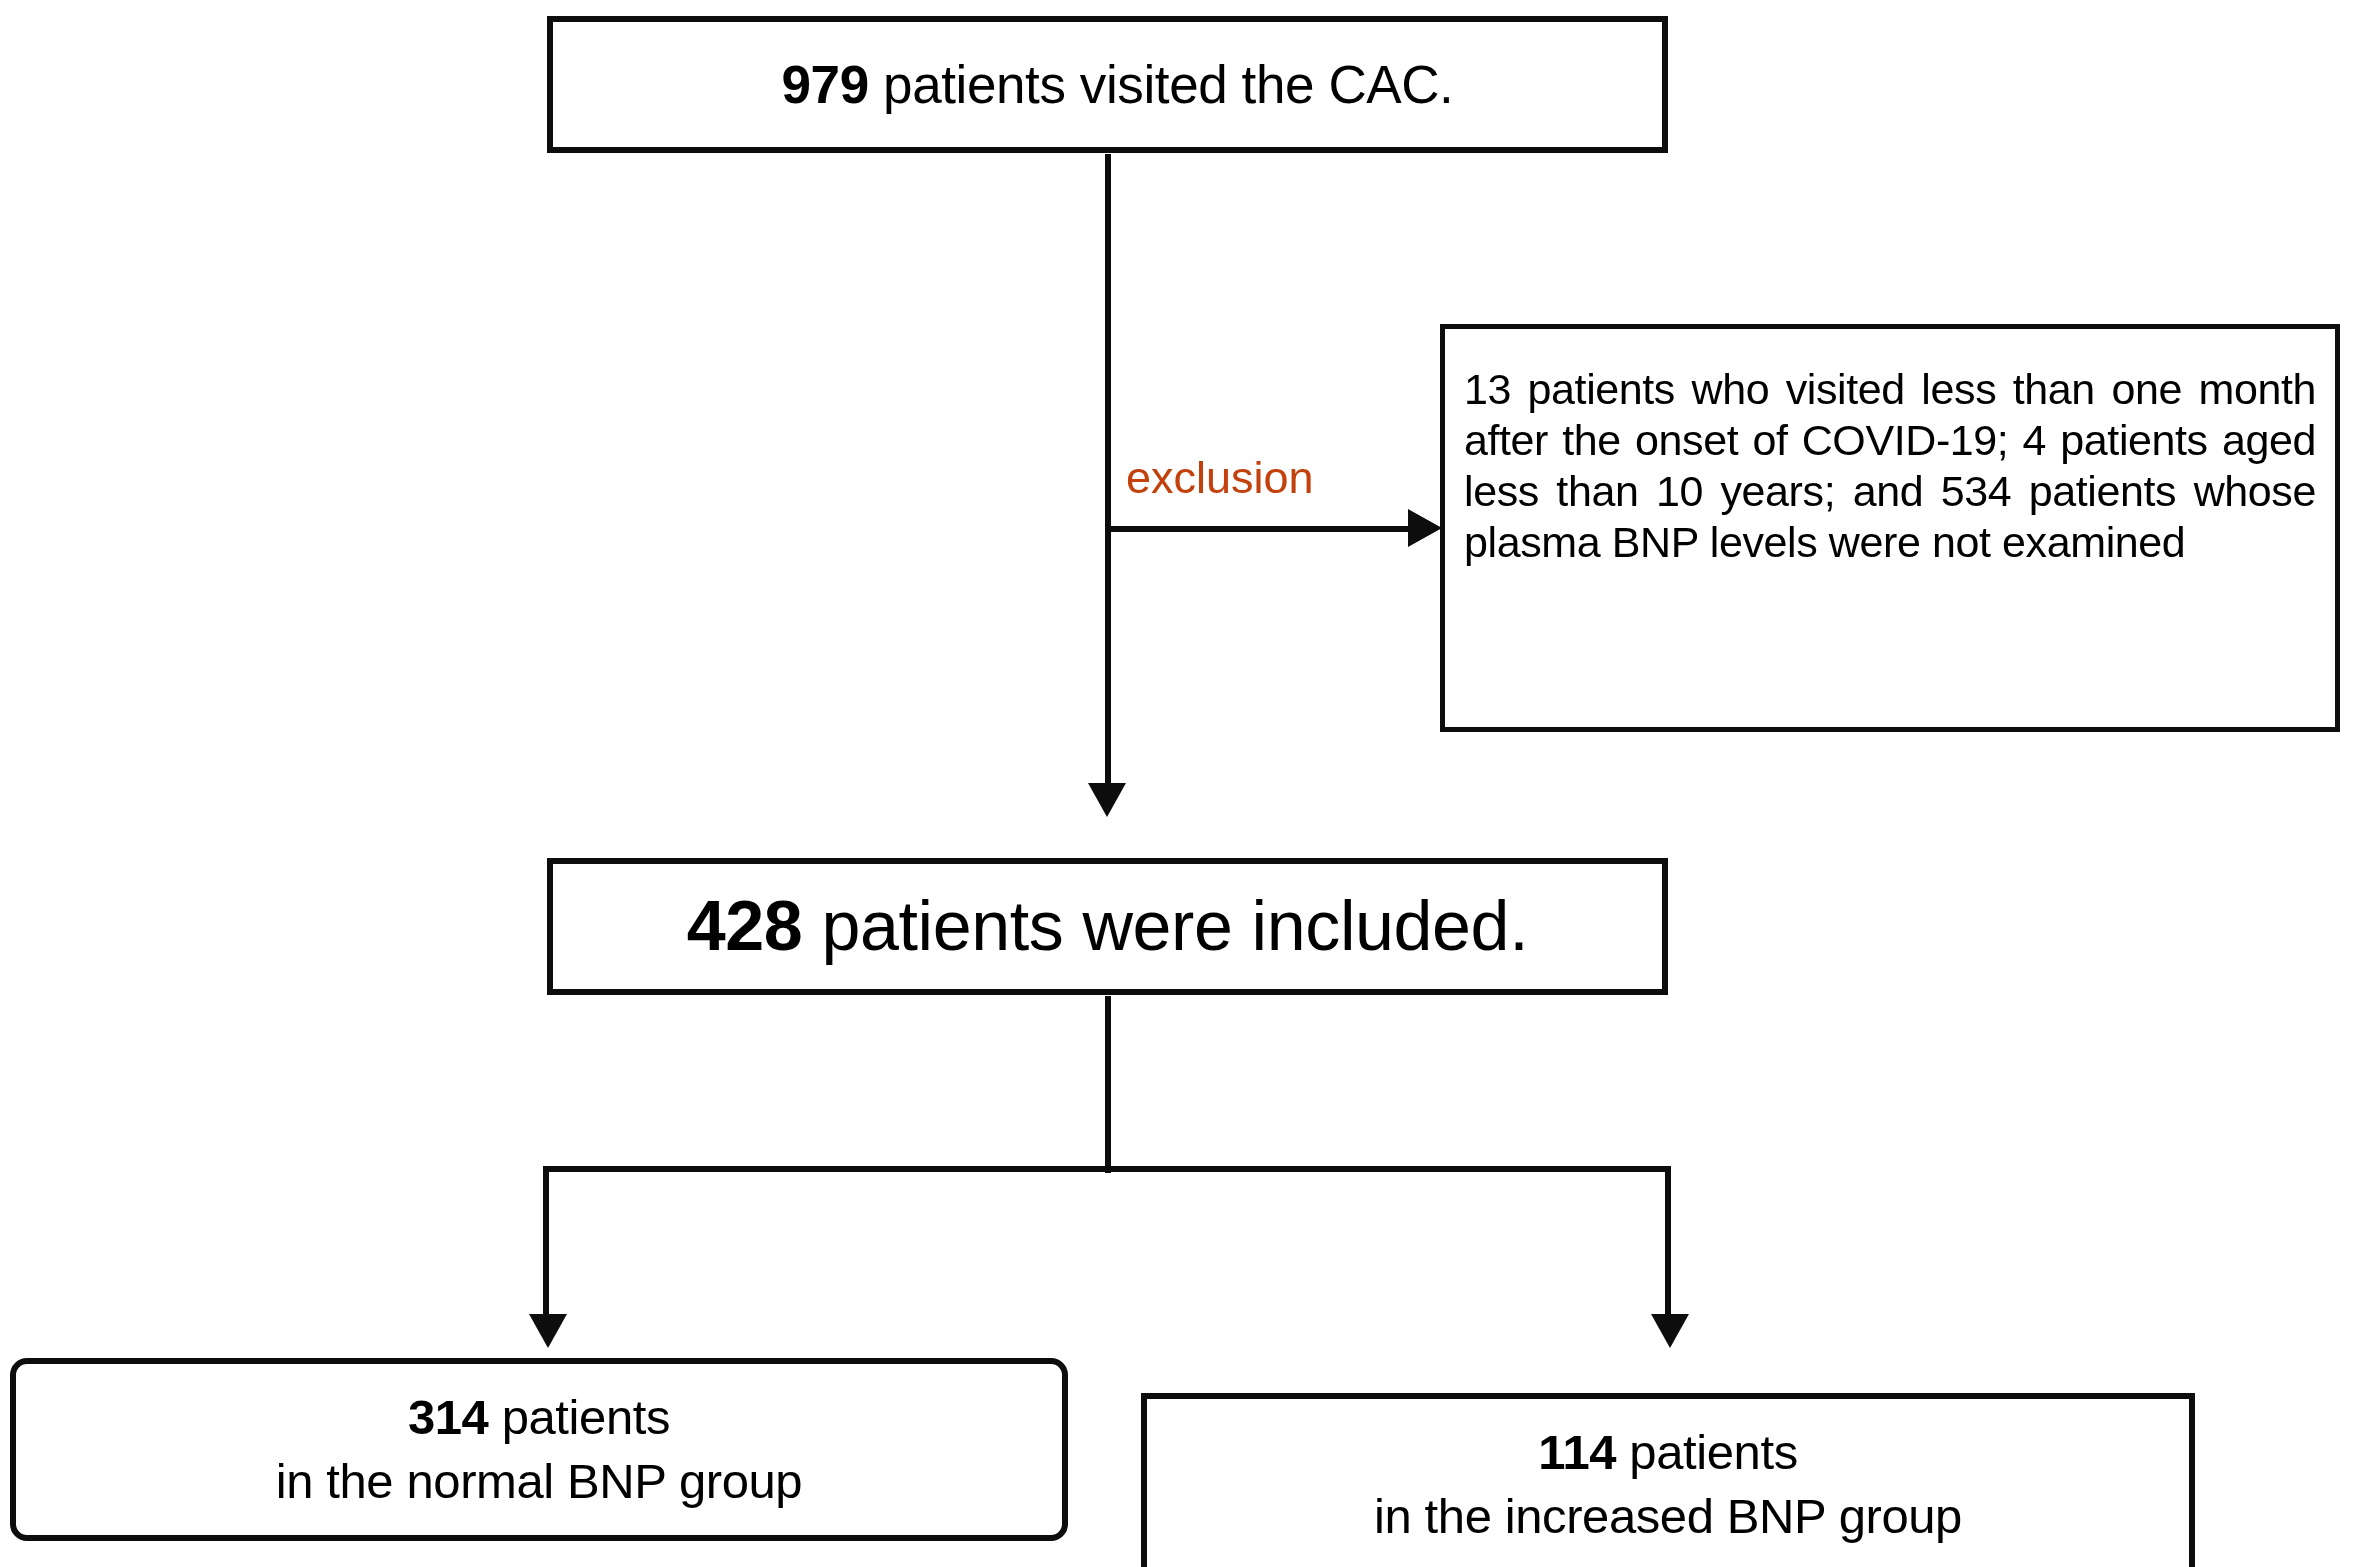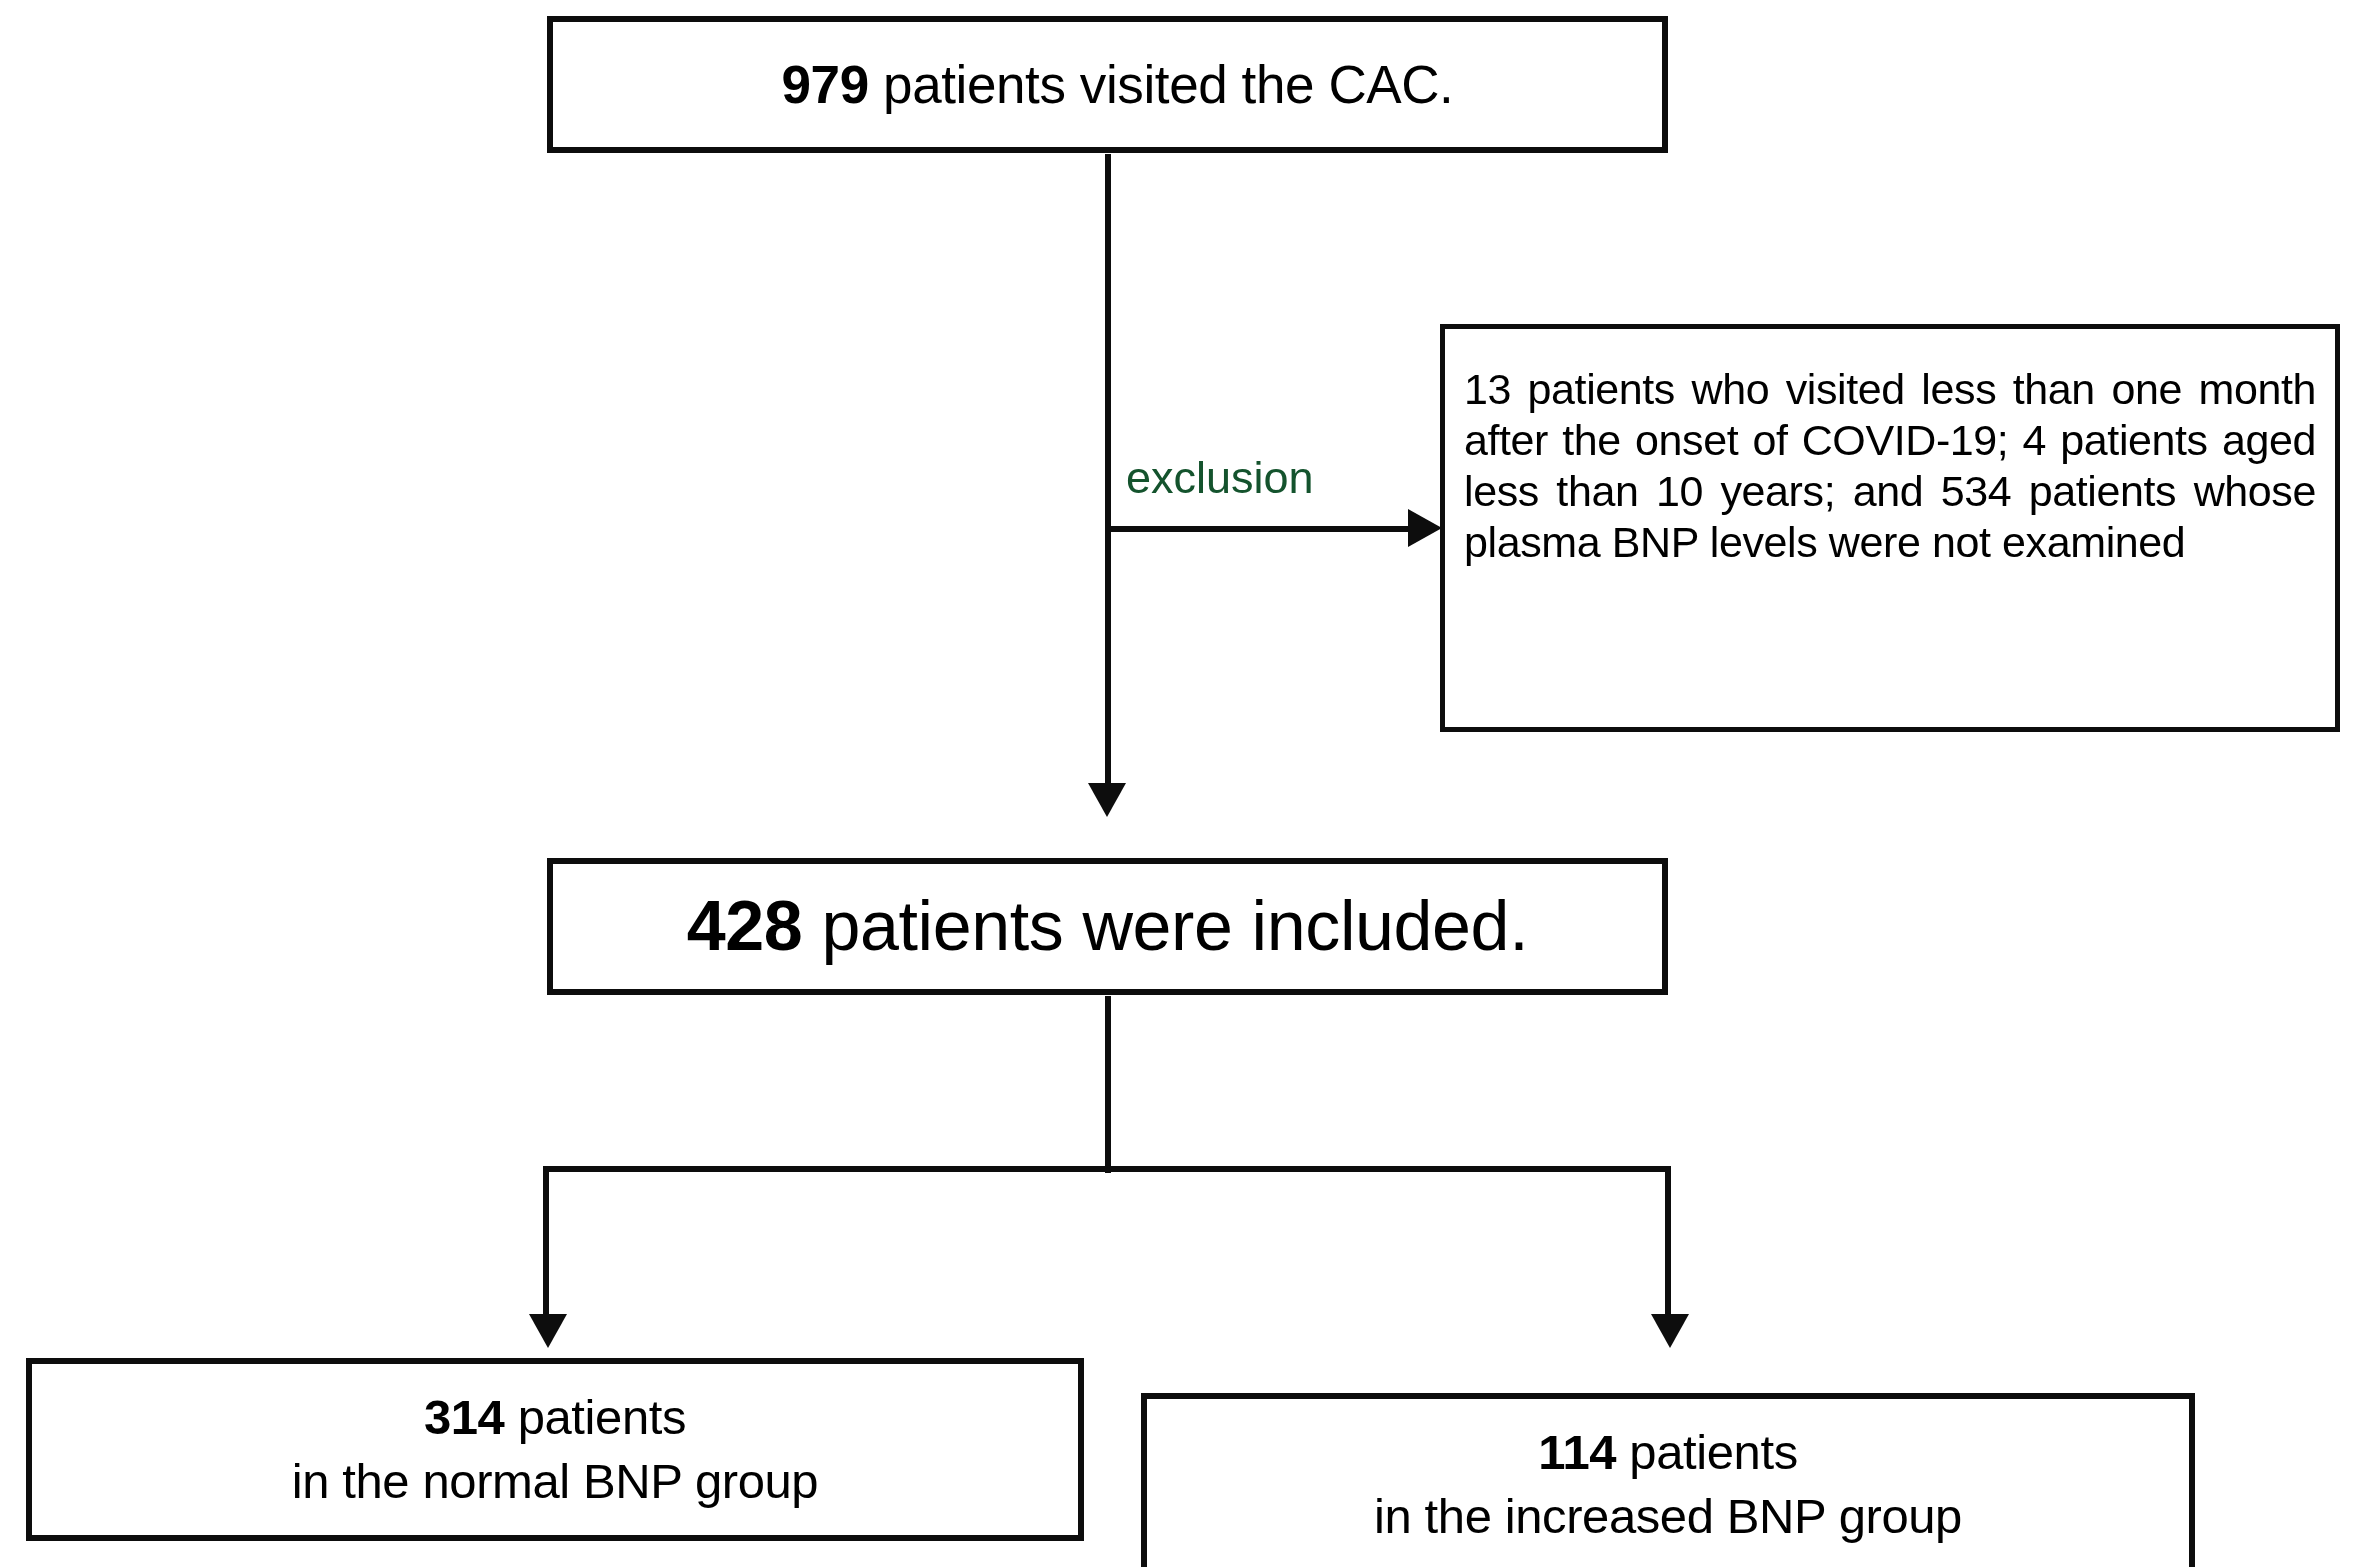--- a/index.html
+++ b/index.html
@@ -72,24 +72,25 @@
   #box-included {
     left: 547px;
     top: 858px;
     width: 1121px;
     height: 137px;
   }
   #box-included .node-text { font-size: 70px; }
 
   
   #box-normal {
-    left: 26px;
+    left: 10px;
     top: 1358px;
     width: 1058px;
     height: 183px;
+    border-radius: 17px;
   }
   #box-increased {
     left: 1141px;
     top: 1358px;
     width: 1054px;
     height: 183px;
     margin-top: 35px;
   }
   #box-normal .node-text,
   #box-increased .node-text { font-size: 49px; line-height: 1.30; }
@@ -125,21 +126,21 @@
   #conn-top-main   { left: 1105px; top: 154px;  height: 631px; }
   #arrow-to-middle { left: 1088px; top: 783px; }
 
   #conn-excl-h     { left: 1107px; top: 526px;  width: 302px; }
   #arrow-to-excl   { left: 1408px; top: 509px; }
   #label-exclusion {
     position: absolute;
     left: 1126px;
     top: 452px;
     font-size: 45px;
-    color: #14532d;
+    color: #c2410c;
     white-space: nowrap;
   }
 
   #conn-mid-main   { left: 1105px; top: 996px; height: 177px; }
   #conn-branch-bar { left: 543px;  top: 1166px; width: 1128px; }
   #conn-branch-l   { left: 543px;  top: 1166px; height: 149px; }
   #conn-branch-r   { left: 1665px; top: 1166px; height: 149px; }
   #arrow-to-normal    { left: 529px;  top: 1314px; }
   #arrow-to-increased { left: 1651px; top: 1314px; }
 </style>

